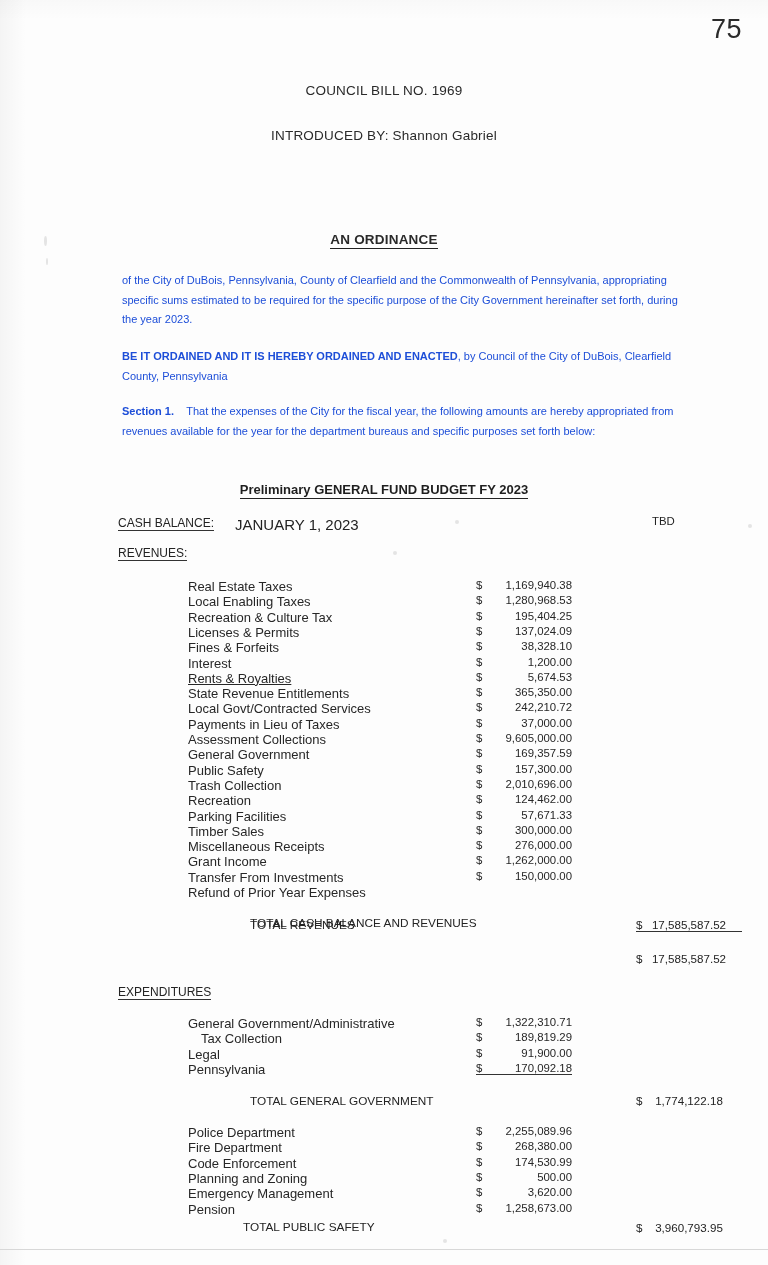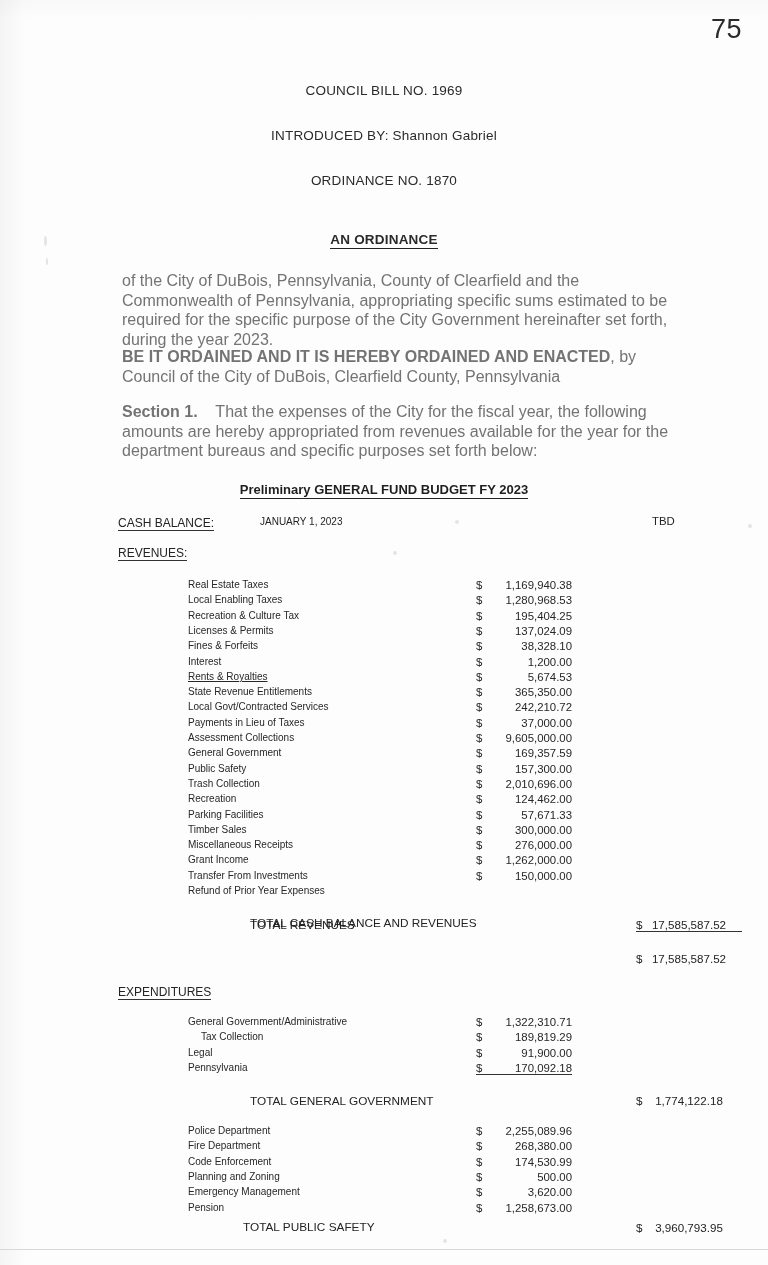--- a/index.html
+++ b/index.html
@@ -63,23 +63,23 @@
   .head-line.anord span {
     border-bottom: 1.6px solid #222;
     padding-bottom: 1px;
   }
 
   
   .para {
     position: absolute;
     left: 122px;
     width: 560px;
-    font-size: 16px;
+    font-size: 11px;
     line-height: 19.5px;
-    color: #737373;
+    color: #1d4ed8;
   }
   .para.p1 { top: 271px; }
   .para.p2 { top: 347px; }
   .para.p3 { top: 402px; }
   .para b { font-weight: bold; }
 
   
   .budget-title {
     position: absolute;
     left: 0;
@@ -99,36 +99,36 @@
   .u { border-bottom: 1.1px solid #333; padding-bottom: 0px; }
   .section-head {
     position: absolute;
     left: 118px;
     font-size: 12px;
     color: #232323;
     white-space: nowrap;
   }
   .cash-date {
     position: absolute;
-    left: 260px;
-    font-size: 10px;
+    left: 235px;
+    font-size: 15px;
     color: #232323;
   }
   .tbd {
     position: absolute;
     left: 652px;
     font-size: 11.4px;
     color: #232323;
   }
 
   
   .item {
     position: absolute;
     left: 188px;
-    font-size: 10px;
+    font-size: 13px;
     color: #272727;
     white-space: nowrap;
   }
   .amt {
     position: absolute;
     left: 476px;
     width: 96px;
     font-size: 11.4px;
     color: #272727;
     white-space: nowrap;
@@ -174,21 +174,20 @@
   <div class="speck" style="left:46px;top:258px;width:2px;height:7px;"></div>
   <div class="speck" style="left:455px;top:520px;width:4px;height:4px;"></div>
   <div class="speck" style="left:748px;top:524px;width:4px;height:4px;"></div>
   <div class="speck" style="left:393px;top:551px;width:4px;height:4px;"></div>
   <div class="speck" style="left:443px;top:1239px;width:4px;height:4px;"></div>
 
   <div class="page-number">75</div>
 
   <div class="head-line bill">COUNCIL BILL NO.   1969</div>
   <div class="head-line intro">INTRODUCED BY:  Shannon Gabriel</div>
-  <div class="head-line ord">ORDINANCE NO.  1870</div>
   <div class="head-line anord"><span>AN ORDINANCE</span></div>
 
   <div class="para p1">of the City of DuBois, Pennsylvania, County of Clearfield and the Commonwealth of Pennsylvania, appropriating specific sums estimated to be required for the specific  purpose of the City Government hereinafter set forth, during the year 2023.</div>
 
   <div class="para p2"><b>BE IT ORDAINED AND IT IS HEREBY ORDAINED AND ENACTED</b><span>, by Council of the City of DuBois, Clearfield County, Pennsylvania</span></div>
 
   <div class="para p3"><b>Section 1.</b>&nbsp;&nbsp;&nbsp;&nbsp;<span>That the expenses of the City for the fiscal year, the following amounts are hereby appropriated from revenues available for the year for the department bureaus and specific purposes set forth below:</span></div>
 
   <div class="budget-title"><span>Preliminary GENERAL FUND BUDGET FY 2023</span></div>
 

